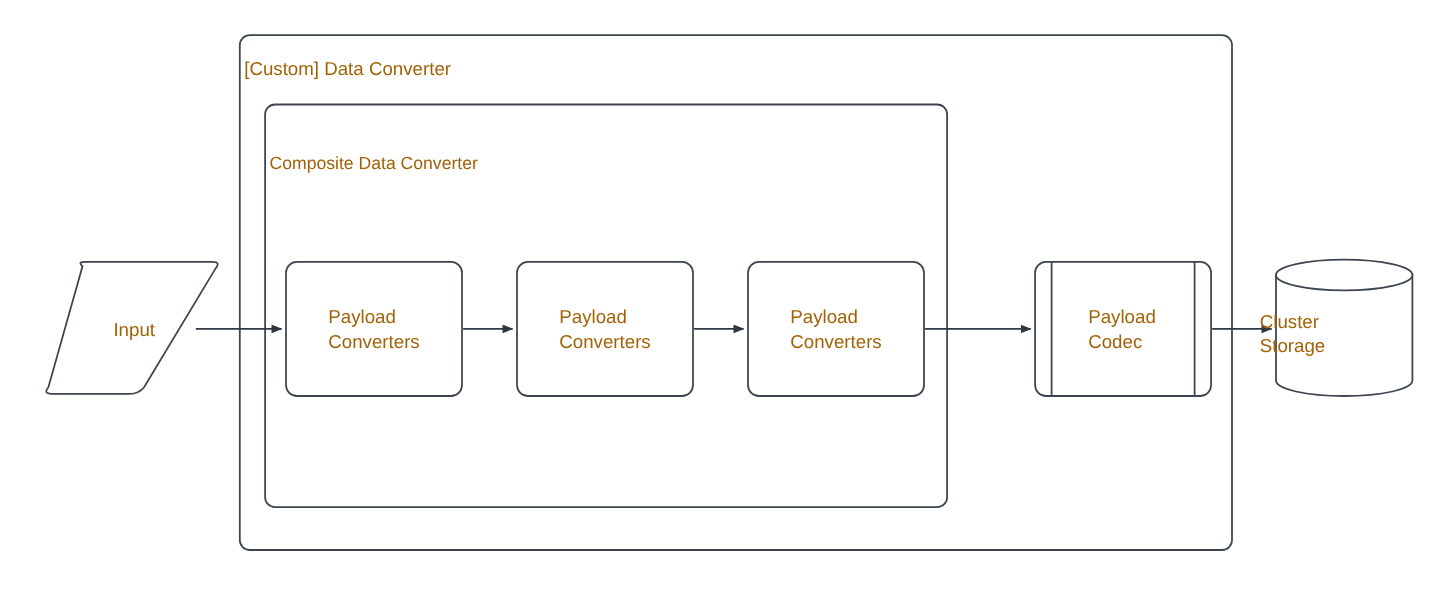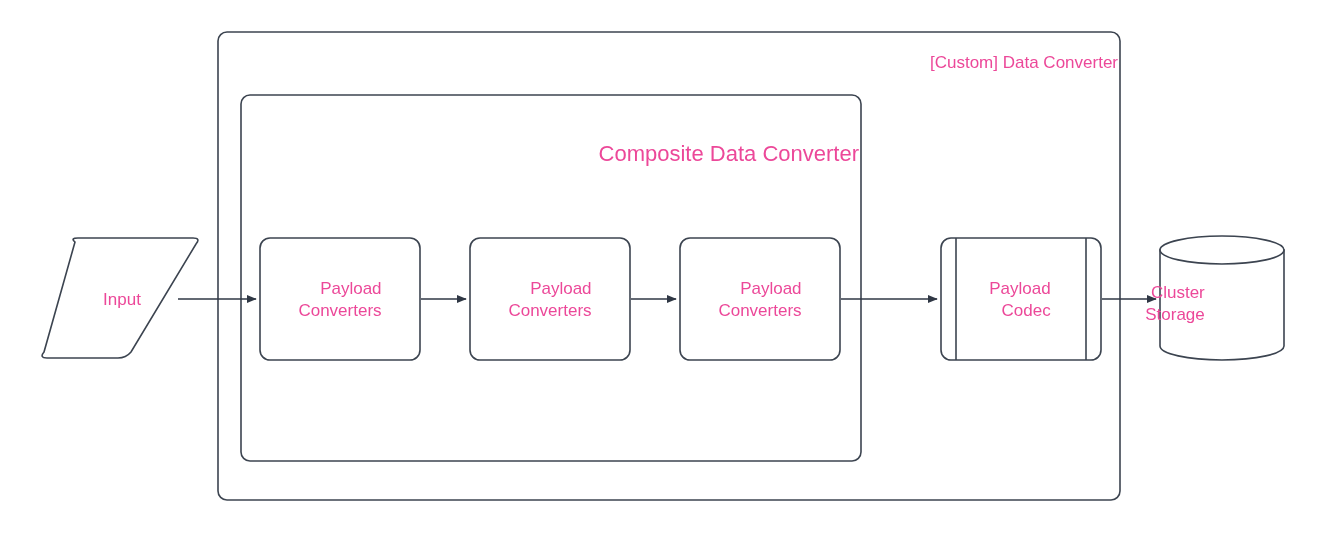--- a/index.html
+++ b/index.html
@@ -19,38 +19,38 @@
     overflow: hidden;
   }
   .svg-layer {
     position: absolute;
     inset: 0;
     width: 1320px;
     height: 540px;
   }
   .label {
     position: absolute;
-    text-align: right;
+    text-align: left;
     line-height: 1.32;
-    color: #ec4899;
+    color: #a16207;
     white-space: pre-line;
     pointer-events: none;
   }
   .label-17 { font-size: 17px; }
   .outer-title {
     left: 222px;
     top: 52px;
     width: 896px;
     font-size: 17px;
   }
   .inner-title {
     left: 245px;
     top: 139px;
     width: 614px;
-    font-size: 22px;
+    font-size: 16px;
   }
   .node-label {
     display: flex;
     align-items: center;
     justify-content: center;
     flex-direction: column;
   }
   .input-label   { left: 42px;  top: 239px; width: 160px; height: 122px; }
   .pc1-label     { left: 260px; top: 239px; width: 160px; height: 122px; }
   .pc2-label     { left: 470px; top: 239px; width: 160px; height: 122px; }

